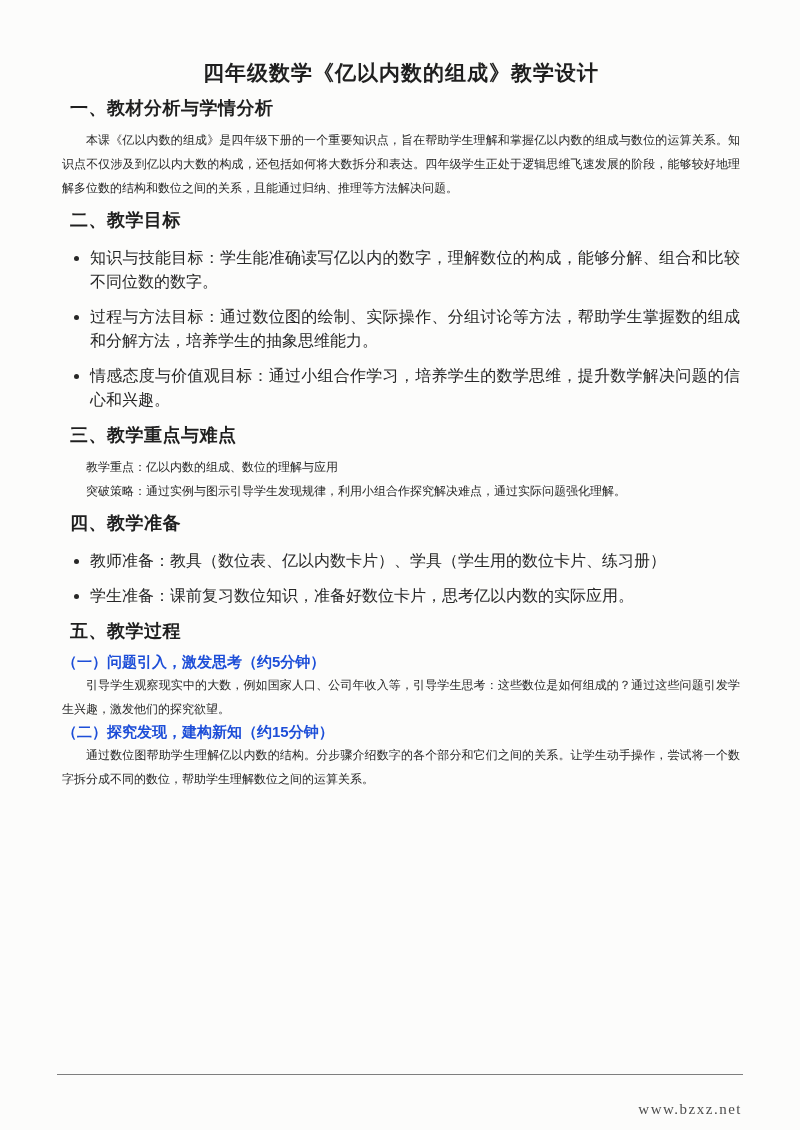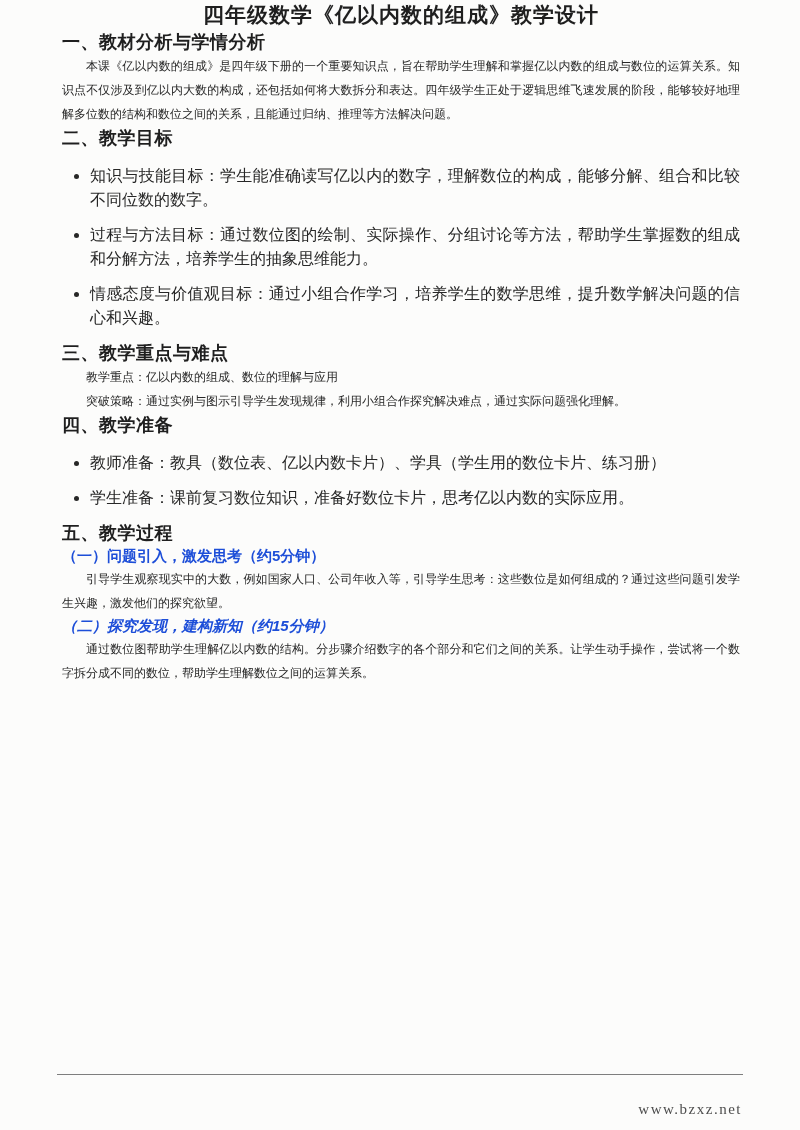--- a/index.html
+++ b/index.html
@@ -13,30 +13,31 @@
     color: #272727;
     box-sizing: border-box;
   }
   .content {
     position: relative;
     z-index: 1;
     padding: 0 60px 0 62px;
   }
   .doc-title {
     margin: 0;
+    padding-top: 58px;
     font-family: "Liberation Sans", "DejaVu Sans", sans-serif;
     font-size: 21px;
     font-weight: 700;
     line-height: 30px;
     text-align: center;
     letter-spacing: 1px;
     color: #1f1f1f;
   }
   h2.sec {
-    margin: 0;
+    margin: 8px;
     font-family: "Liberation Sans", "DejaVu Sans", sans-serif;
     font-size: 18px;
     font-weight: 700;
     line-height: 24px;
     color: #1f1f1f;
     letter-spacing: 0.5px;
   }
   h3.sub {
     margin: 0;
     font-family: "Liberation Sans", "DejaVu Sans", sans-serif;
@@ -67,21 +68,21 @@
   .mt-p1 { margin-top: 14px; }
   .mt-h2 { margin-top: 34px; }
   .mt-h3 { margin-top: 28px; }
   .mt-zd { margin-top: 16px; }
   .mt-nd { margin-top: 12px; }
   .mt-tp { margin-top: 12px; }
   .mt-h4 { margin-top: 30px; }
   .mt-h5 { margin-top: 34px; }
   .mt-s1 { margin-top: 16px; }
   .mt-sp { margin-top: 10px; }
-  .mt-s2 { margin-top: 18px; font-style: italic; }
+  .mt-s2 { margin-top: 18px; }
   .watermark {
     position: absolute;
     left: 372px;
     top: 986px;
     z-index: 0;
     font-family: "DejaVu Sans", "Liberation Sans", sans-serif;
     font-size: 70px;
     font-weight: 800;
     letter-spacing: 3px;
     line-height: 1;

